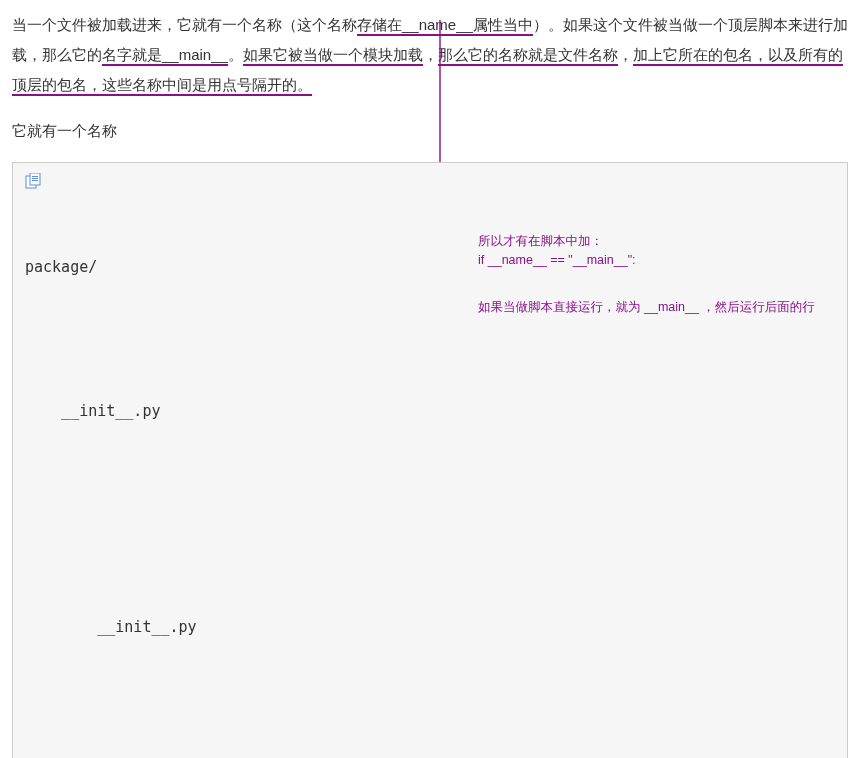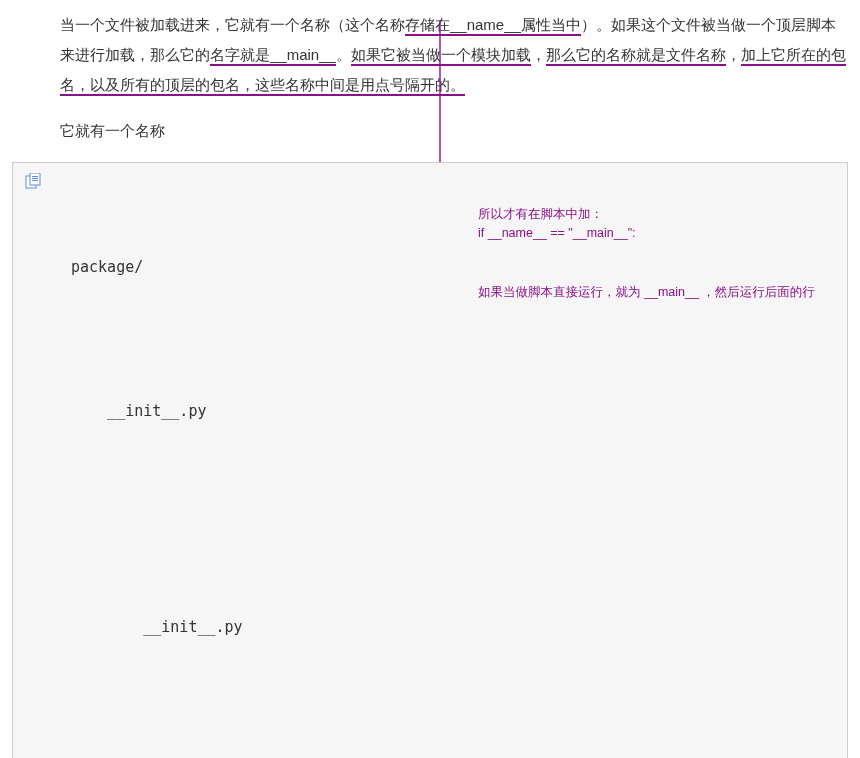--- a/index.html
+++ b/index.html
@@ -13,21 +13,20 @@
       line-height: 2;
       color: #333;
       background: #fff;
       width: 860px;
       padding: 10px 12px;
       position: relative;
     }
     .para {
       margin-bottom: 16px;
       line-height: 2;
-      margin-left: 48px;
     }
     .underline {
       border-bottom: 2px solid #8b0f8b;
       padding-bottom: 1px;
     }
     .code-container {
       position: relative;
       border: 1px solid #ccc;
       background: #f6f6f6;
       padding: 10px 12px 8px 12px;
@@ -43,40 +42,39 @@
     .code-block {
       font-family: "Consolas", "Monaco", monospace;
       font-size: 15px;
       white-space: pre;
       line-height: 1.6;
       color: #333;
     }
     .code-line {
       display: block;
       min-height: 1.6em;
-      margin-left: 46px;
     }
     .arrow-svg {
       position: absolute;
       pointer-events: none;
     }
     .annotation {
       position: absolute;
       color: #8b0f8b;
       font-size: 12.5px;
       line-height: 1.5;
       white-space: nowrap;
     }
     .anno1 {
       left: 478px;
-      top: 205px;
+      top: 232px;
     }
     .anno2 {
       left: 478px;
-      top: 283px;
+      top: 298px;
     }
   </style>
 </head>
 <body>
 
 <svg class="arrow-svg" width="860" height="280" style="left:0;top:0;">
   <defs>
     <marker id="arrowhead" markerWidth="10" markerHeight="8" refX="9" refY="4" orient="auto">
       <polygon points="0 0, 10 4, 0 8" fill="#8b0f8b"></polygon>
     </marker>

